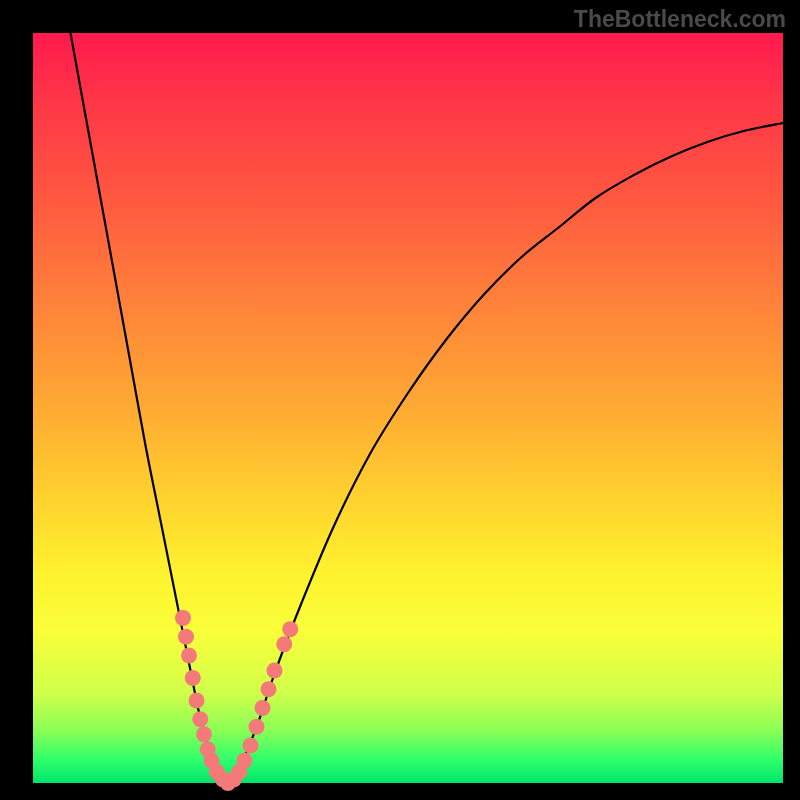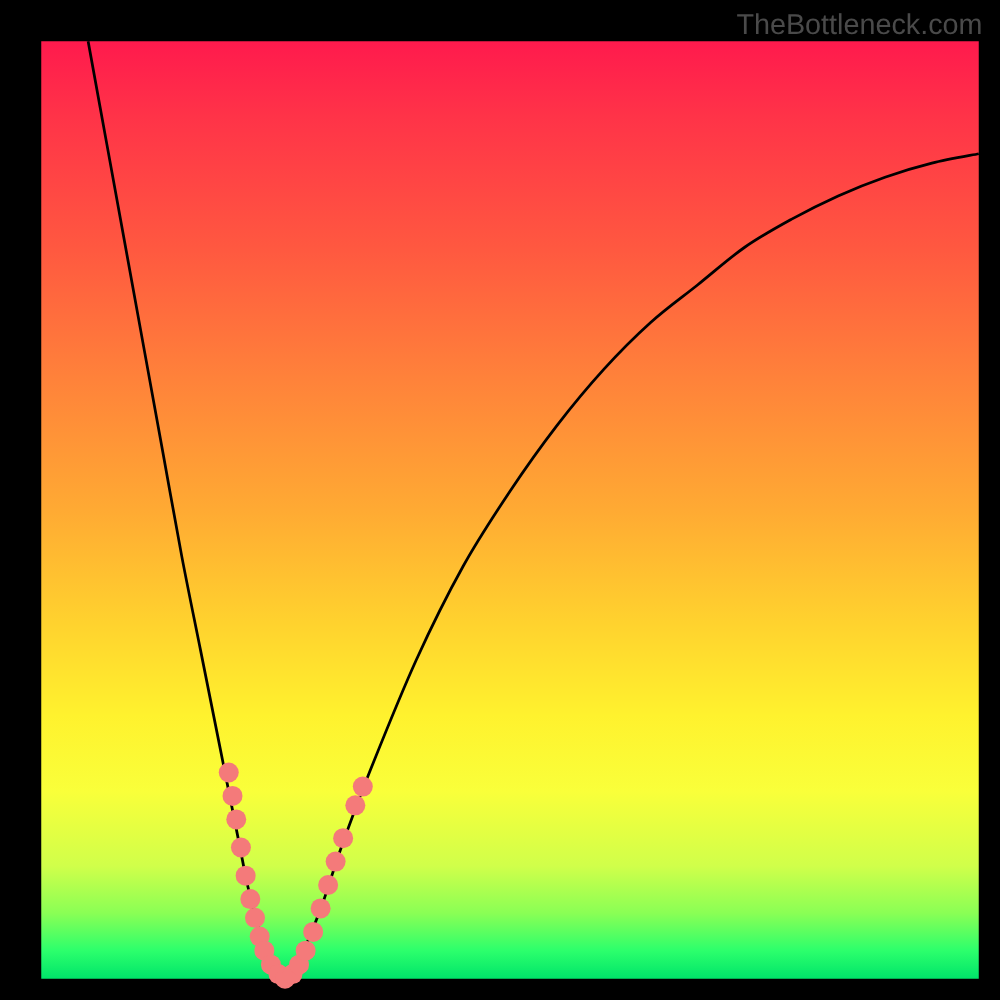--- a/index.html
+++ b/index.html
@@ -40,21 +40,21 @@
       #2cff6c 97%,
       #00e46a 100%
     );
   }
   .watermark {
     position: absolute;
     top: 6px;
     right: 14px;
     color: #4a4a4a;
     font-size: 23px;
-    font-weight: 400;
+    font-weight: 700;
     letter-spacing: 0px;
     user-select: none;
   }
   svg.curve {
     position: absolute;
     top: 0;
     left: 0;
     width: 750px;
     height: 750px;
     overflow: visible;

